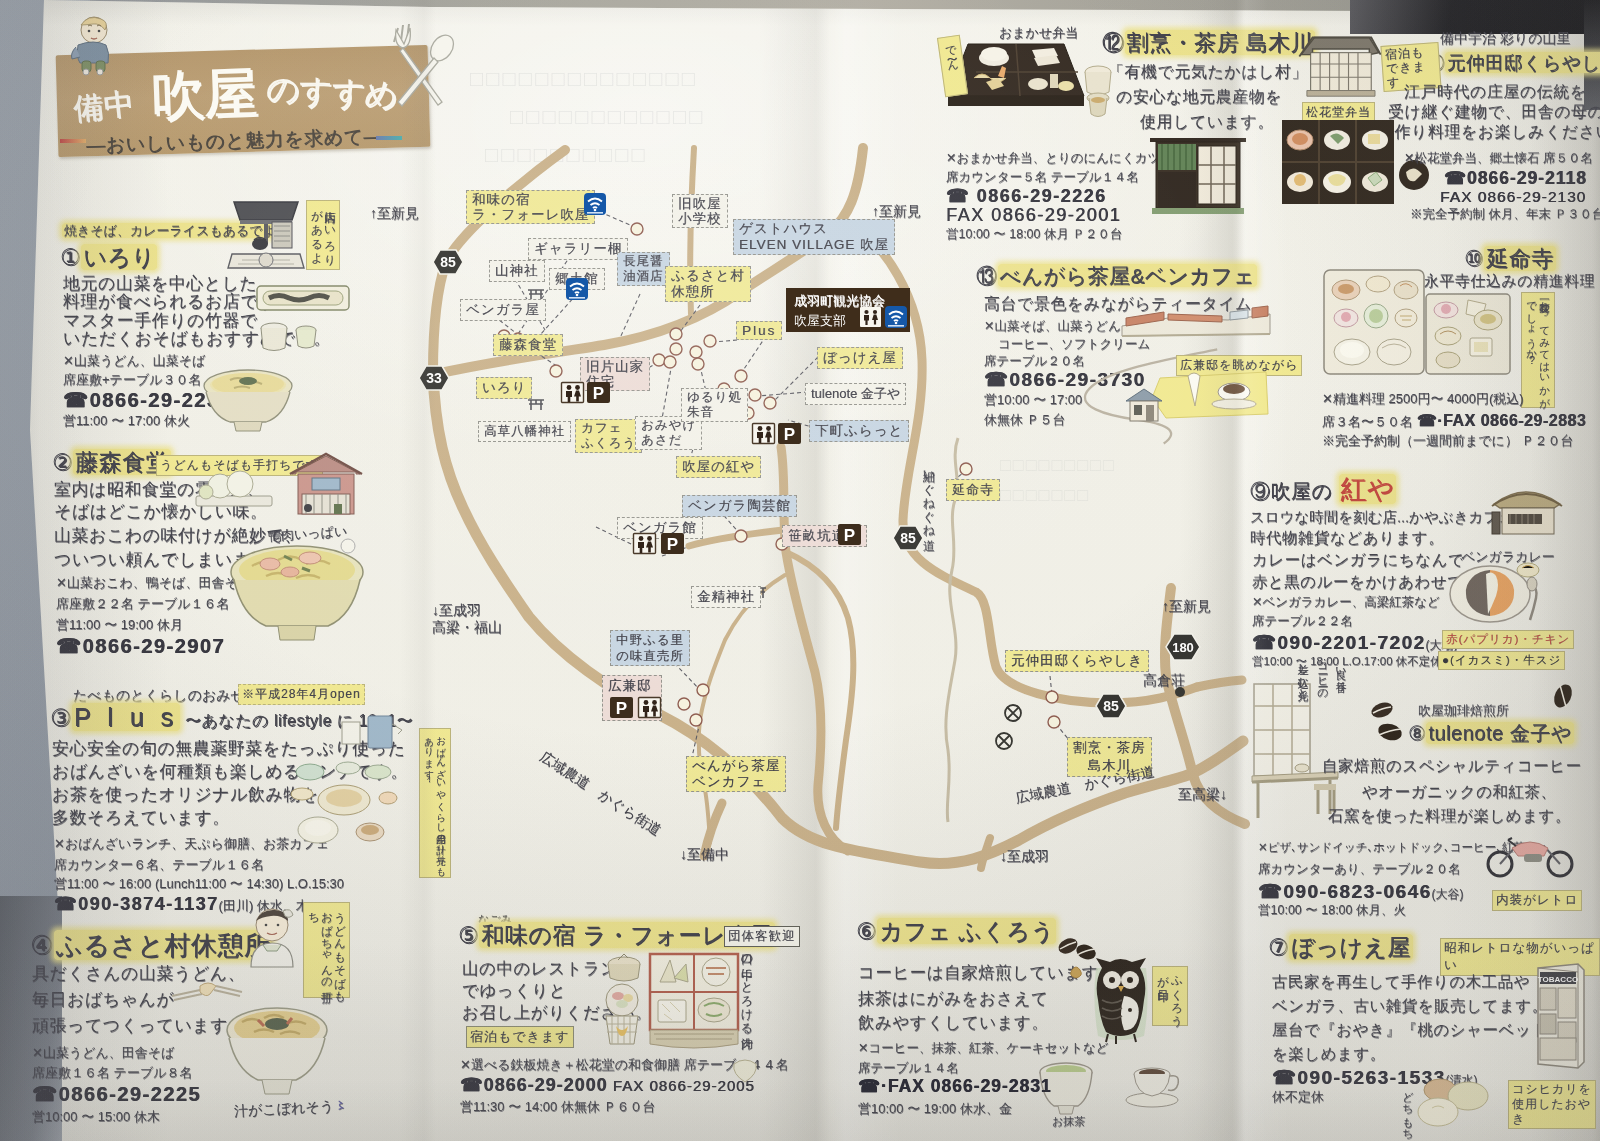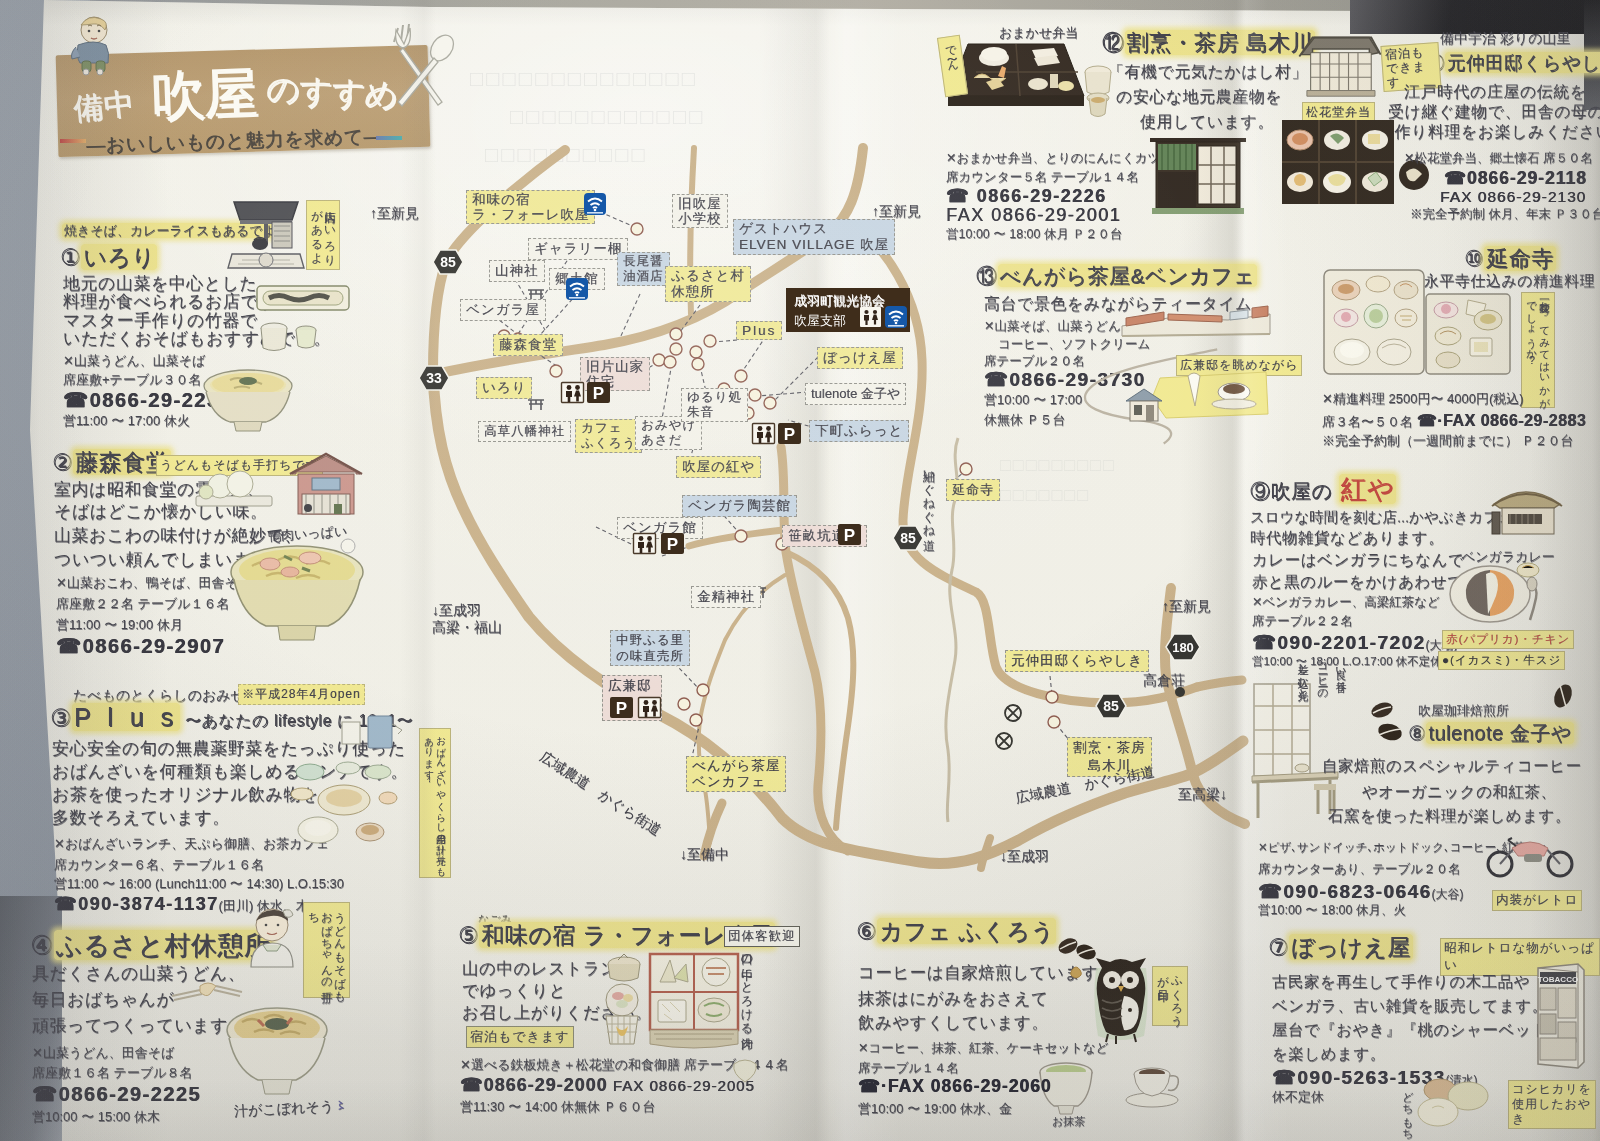--- a/index.html
+++ b/index.html
@@ -864,21 +864,21 @@
 </svg>
 
 <div class="t" style="left:856px;top:916px;font-size:23px;text-shadow:.9px .9px 0 #3b3b45">⑥<span class="yl">カフェ ふくろう</span></div>
 
 <div class="t" style="left:858px;top:962px;font-size:16.5px">コーヒーは自家焙煎しています。</div>
 <div class="t" style="left:858px;top:988px;font-size:16.5px">抹茶はにがみをおさえて</div>
 <div class="t" style="left:858px;top:1012px;font-size:16.5px">飲みやすくしています。</div>
 
 <div class="t sm" style="left:858px;top:1040px;font-size:12.5px">✕コーヒー、抹茶、紅茶、ケーキセットなど</div>
 <div class="t sm" style="left:858px;top:1060px;font-size:12.5px">席テーブル１４名</div>
-<div class="t" style="left:858px;top:1076px;z-index:5"><span class="num" style="font-size:17.5px;letter-spacing:1px">☎·FAX 0866-29-2060</span></div>
+<div class="t" style="left:858px;top:1076px;z-index:5"><span class="num" style="font-size:17.5px;letter-spacing:1px">☎·FAX 0866-29-2831</span></div>
 <div class="t sm" style="left:858px;top:1100px;font-size:13px">営10:00 〜 19:00 休水、金</div>
 
 <svg style="left:1056px;top:934px" width="44" height="50" viewBox="0 0 44 50">
 <ellipse cx="12" cy="12" rx="10" ry="7" transform="rotate(-25 12 12)" fill="#2e2218"></ellipse>
     <path d="M4,15 Q12,10 20,8" stroke="#f0ece0" stroke-width="1.4" fill="none"></path>
 <ellipse cx="30" cy="18" rx="10" ry="7" transform="rotate(20 30 18)" fill="#241a10"></ellipse>
     <path d="M21,21 Q30,16 39,15" stroke="#f0ece0" stroke-width="1.4" fill="none"></path>
 <path d="M16,36 q4,-6 8,0 q4,6 -4,8 q-8,-2 -4,-8Z" fill="#c8a050" stroke="#a88038"></path>
 </svg>
 

